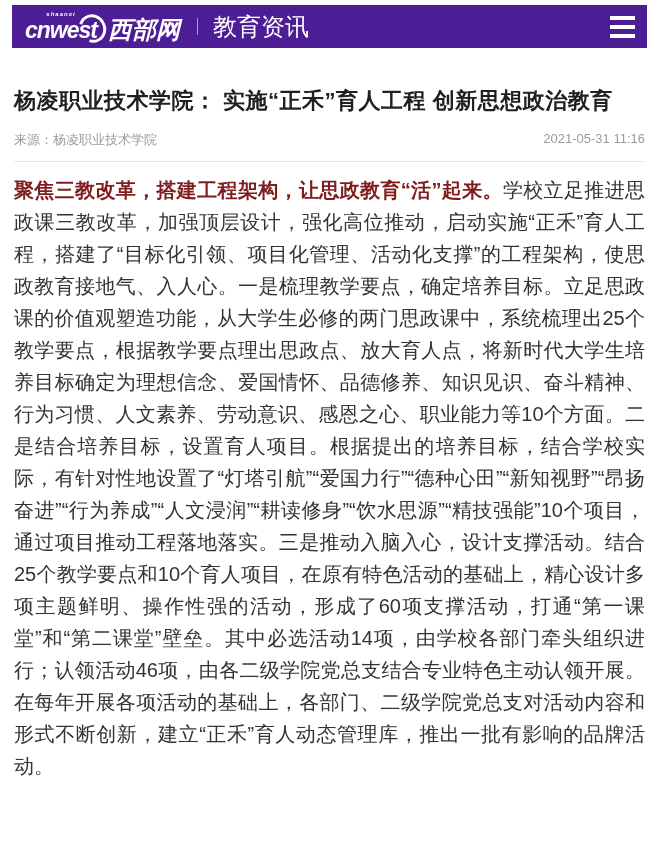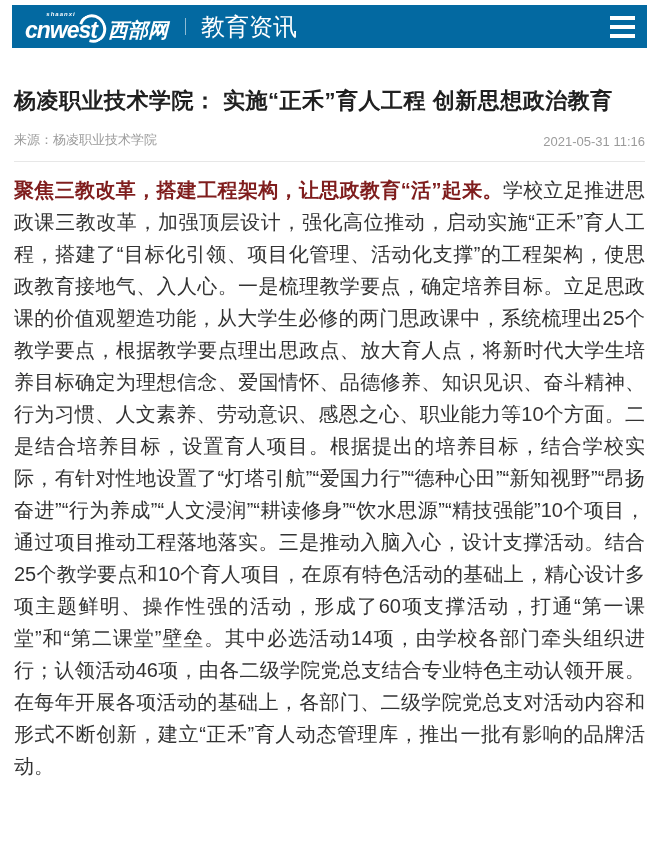--- a/index.html
+++ b/index.html
@@ -6,21 +6,21 @@
   html, body { background: #ffffff; }
   body {
     width: 660px; height: 851px; overflow: hidden;
     font-family: "Liberation Sans", "DejaVu Sans", sans-serif;
   }
 
   
   .site-header {
     margin: 5px 13px 0 12px;
     height: 43px;
-    background: #0369a1;
+    background: #4c1d95;
     display: flex;
     align-items: center;
     padding: 0 12px 0 13px;
   }
   .logo {
     display: flex; align-items: flex-end;
     color: #fff; cursor: pointer; text-decoration: none;
   }
   .logo-en-wrap {
     position: relative;
@@ -40,21 +40,21 @@
   }
   .logo-swoosh {
     position: absolute; right: -9px; top: 3px;
     width: 27px; height: 29px;
     border: 3px solid #fff;
     border-left-color: transparent;
     border-radius: 50%;
     transform: rotate(-28deg);
   }
   .logo-brand-cn {
-    font-size: 20px; font-weight: bold;
+    font-size: 24px; font-weight: bold;
     font-style: italic;
     margin-left: 11px; line-height: 24px;
   }
   .header-sep {
     width: 1px; height: 17px;
     background: rgba(255,255,255,0.55);
     margin: 0 15px 0 17px;
   }
   .channel {
     color: #fff; font-size: 24px; line-height: 18px;
@@ -72,21 +72,21 @@
   
   main { padding: 0 15px 0 14px; }
   .article-title {
     margin-top: 38px;
     font-size: 22px; font-weight: bold;
     color: #202020; line-height: 30px;
     letter-spacing: 0.5px;
     white-space: nowrap;
   }
   .meta {
-    display: flex; justify-content: space-between; align-items: flex-end;
+    display: flex; justify-content: space-between; align-items: flex-start;
     margin-top: 15px;
     font-size: 13px; color: #9B9B9B;
   }
   .title-divider {
     border: none; border-top: 1px solid #E7E7E7;
     margin-top: 12px;
   }
   .body-para {
     font-size: 20px; color: #333333;
     line-height: 32px;

